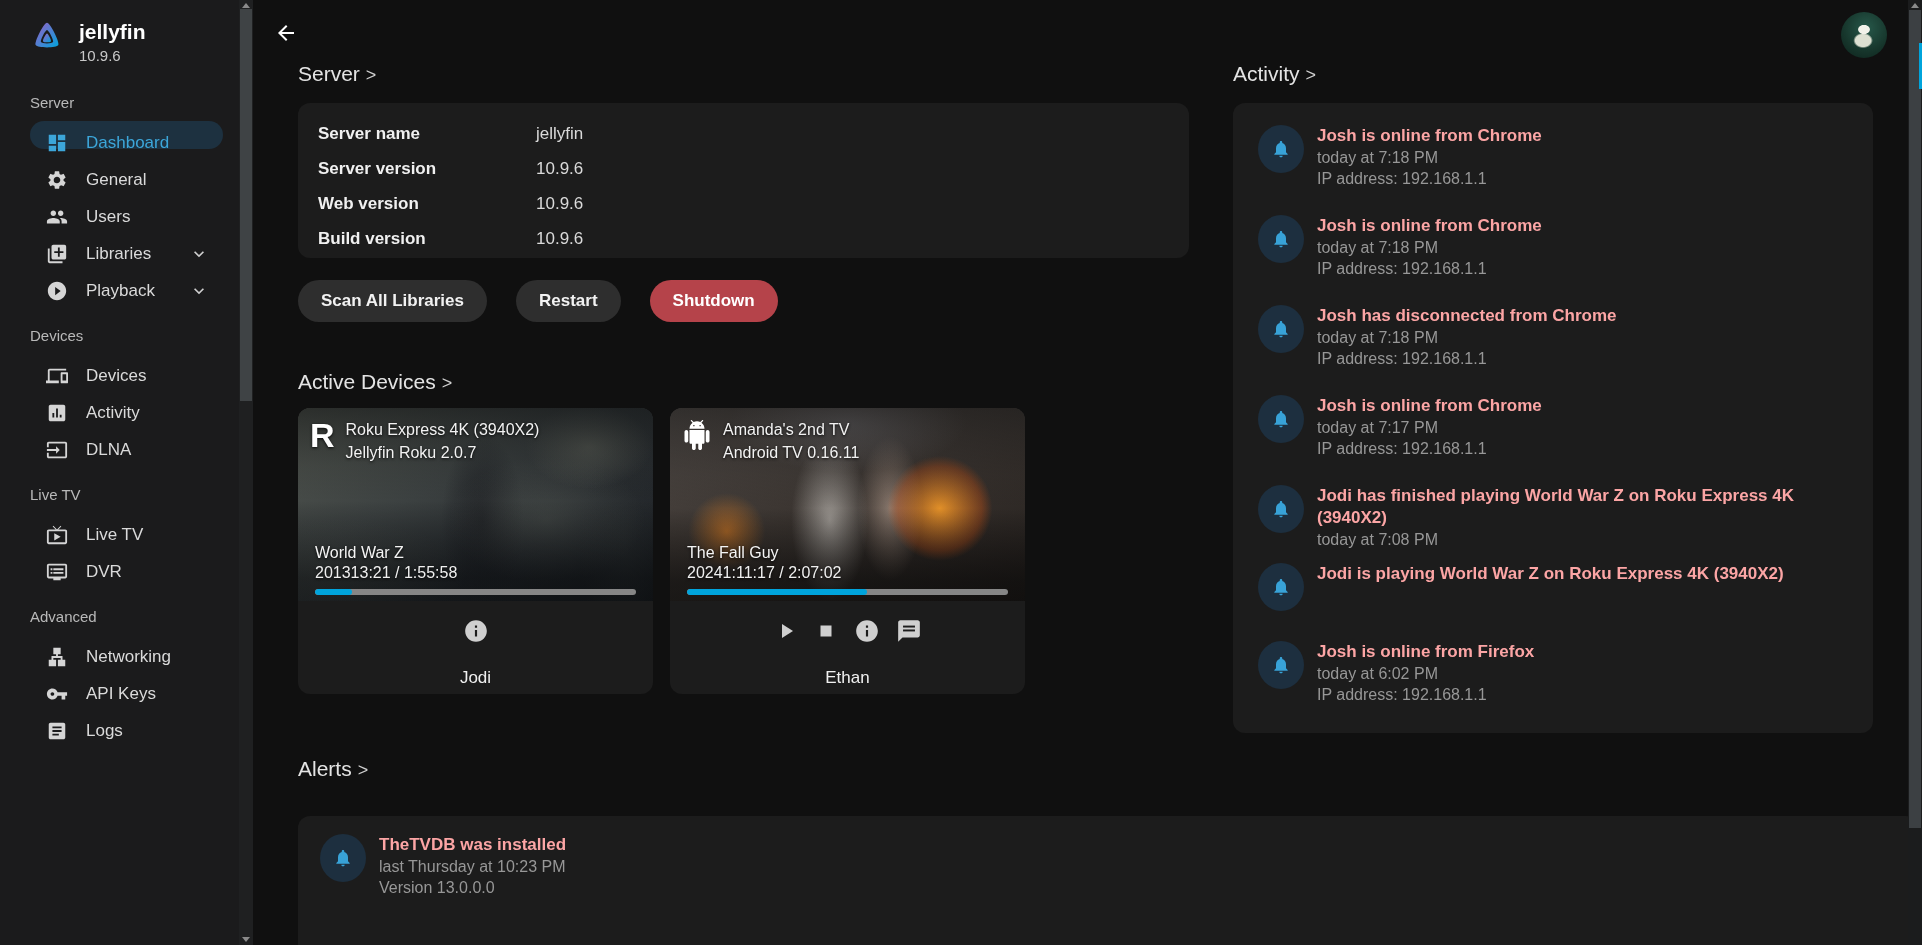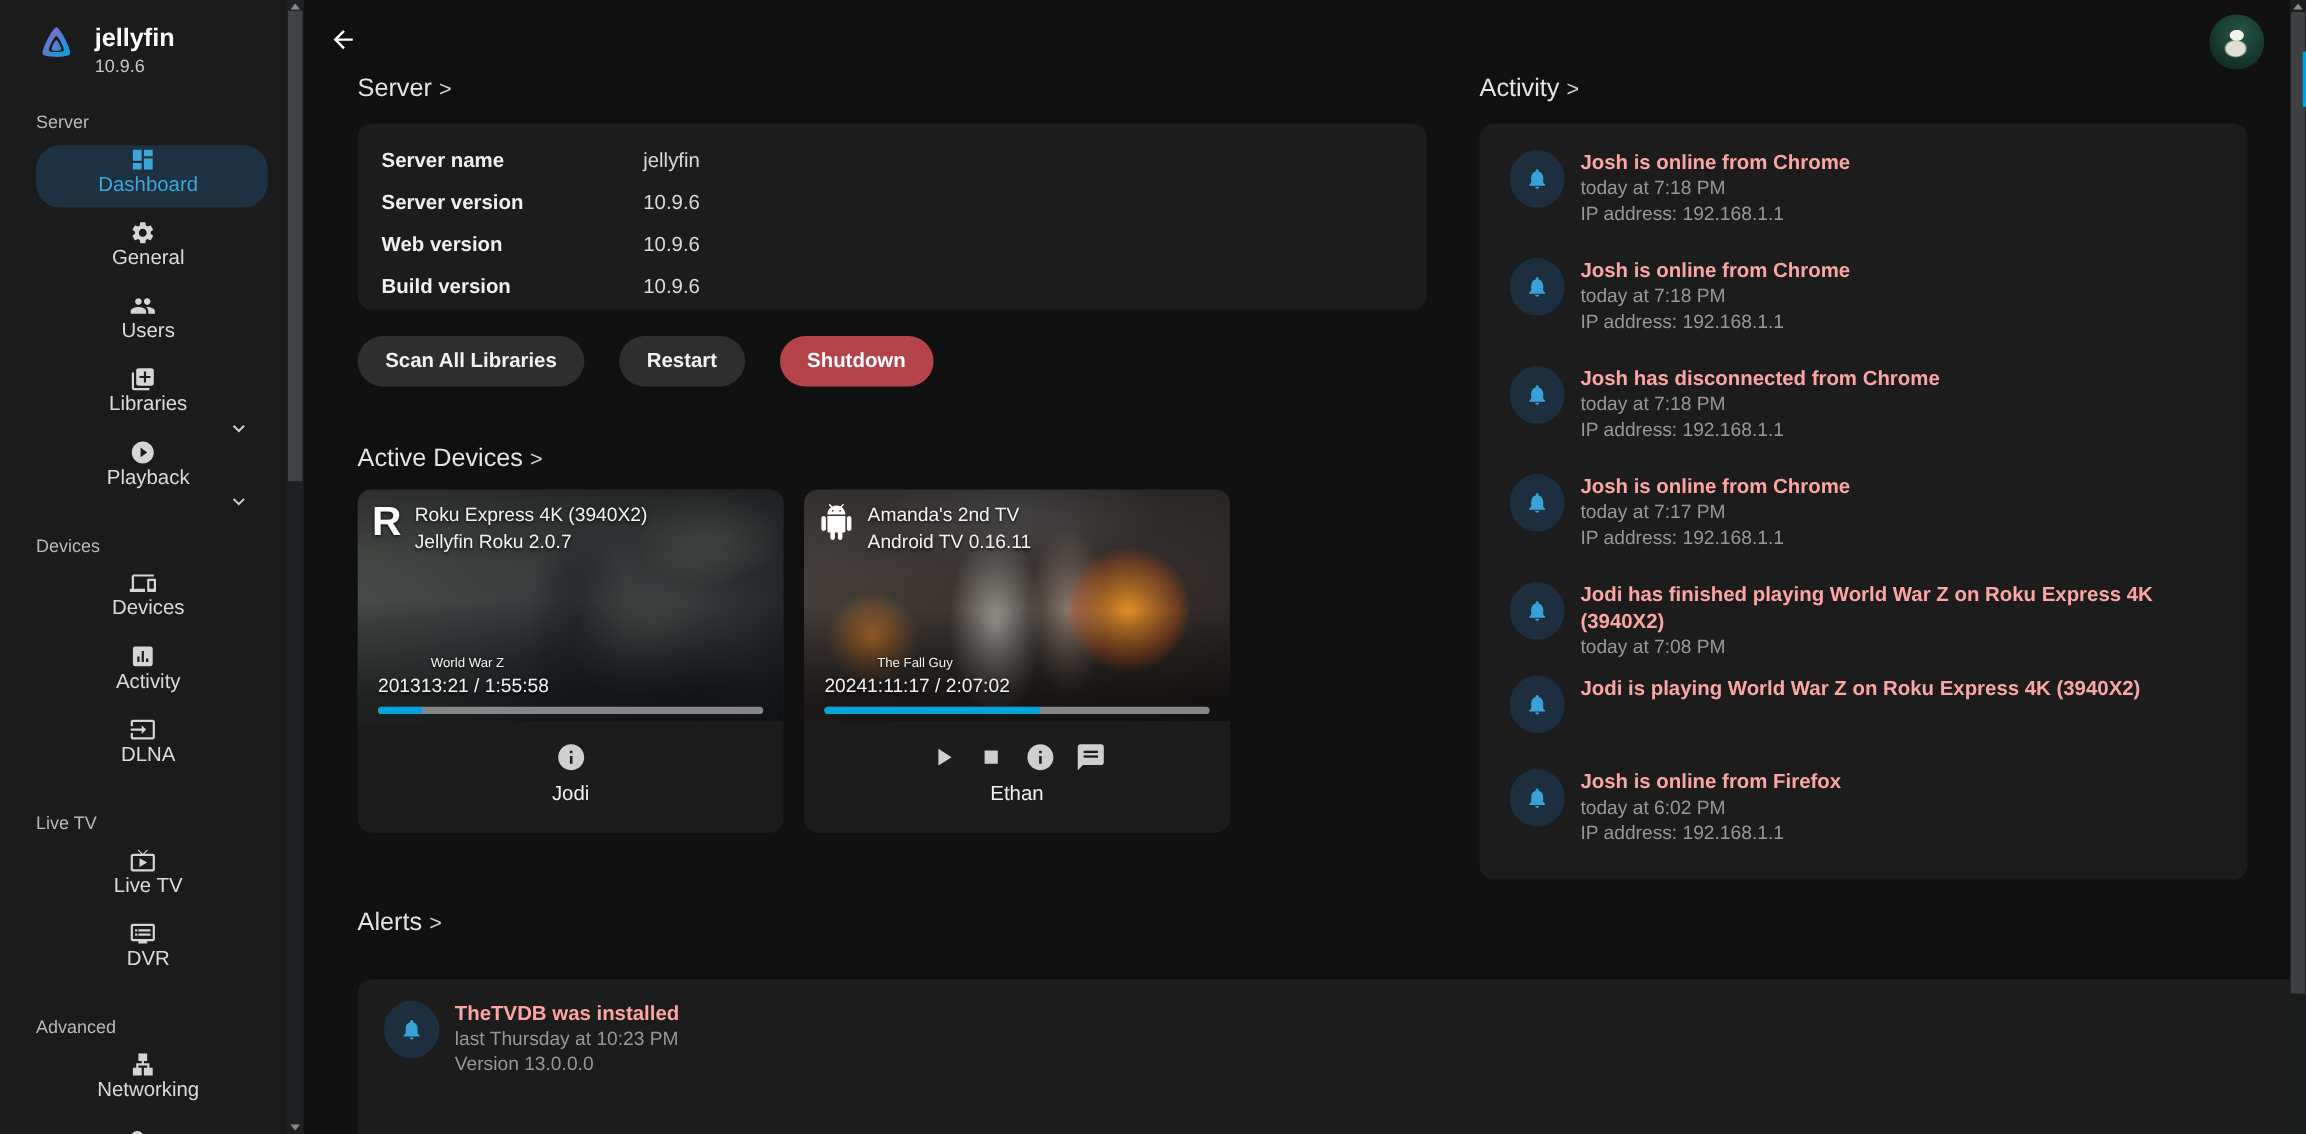--- a/index.html
+++ b/index.html
@@ -15,22 +15,22 @@
   html,body{width:1922px;height:945px;overflow:hidden;background:var(--bg);
     font-family:"Liberation Sans","DejaVu Sans",sans-serif;color:var(--txt);}
   svg{display:block;}
 
   
   .sidebar{position:absolute;left:0;top:0;width:253px;height:945px;background:var(--sidebar);}
   .side-head{display:flex;align-items:flex-start;gap:15px;padding:20px 0 0 30px;}
   .app-title{font-size:21px;font-weight:700;color:#fff;line-height:24px;}
   .app-version{font-size:15px;color:#c9c9c9;margin-top:3px;}
   .side-section-label{margin:30px 0 10px 30px;font-size:15px;color:#b9b9b9;}
-  .nav-item{display:flex;align-items:center;height:52px;margin:0 30px 9px 30px;
-    border-radius:20px;padding:1px 14px 0 8px;color:#dadada;font-size:17px;cursor:pointer;flex-direction:column;}
+  .nav-item{display:flex;align-items:center;height:28px;margin:0 30px 9px 30px;
+    border-radius:20px;padding:16px 14px 0 8px;color:#dadada;font-size:17px;cursor:pointer;}
   .nav-item .nicon{width:22px;height:22px;margin:0 18px 0 8px;flex:none;color:#d5d5d5;}
   .nav-item.active{background:#1d3140;color:#3ca6d9;}
   .nav-item.active .nicon{color:#3ca6d9;}
   .nav-item .expander{margin-left:auto;width:20px;height:20px;color:#cfcfcf;}
 
   
   .vscroll{position:absolute;top:0;bottom:0;width:14px;background:#1f2021;}
   .vscroll .sb-arrow{position:absolute;left:3px;width:0;height:0;border-left:4px solid transparent;border-right:4px solid transparent;}
   .vscroll .sb-up{top:3px;border-bottom:5px solid #8a8a8a;}
   .vscroll .sb-down{bottom:3px;border-top:5px solid #8a8a8a;}
@@ -80,29 +80,29 @@
       radial-gradient(circle 55px at 16% 64%,rgba(255,140,30,.55),transparent 70%),
       radial-gradient(ellipse 55px 115px at 45% 58%,rgba(216,212,206,.6),rgba(216,212,206,0) 70%),
       radial-gradient(ellipse 45px 100px at 62% 52%,rgba(235,205,185,.45),transparent 72%),
       radial-gradient(ellipse 170px 70px at 50% 8%,rgba(132,132,138,.5),transparent 70%),
       linear-gradient(165deg,#5a5450,#39332f 50%,#1b1715);}
   .dev-head{position:absolute;left:12px;top:9px;display:flex;align-items:flex-start;gap:11px;text-shadow:0 1px 3px rgba(0,0,0,.85);}
   .brand-r{font-size:34px;font-weight:700;color:#fff;line-height:36px;}
   .brand-android{width:30px;height:30px;color:#fff;margin-top:3px;}
   .dev-head .dn{font-size:16px;color:#f2f2f2;line-height:21px;margin-top:2px;}
   .dev-bottom{position:absolute;left:17px;right:17px;bottom:18px;text-shadow:0 1px 3px rgba(0,0,0,.85);}
-  .dev-bottom .mt{font-size:11px;color:#f4f4f4;line-height:20px;margin-left:44px;}
+  .dev-bottom .mt{font-size:16px;color:#f4f4f4;line-height:20px;}
   .dev-bottom .row2{display:flex;justify-content:flex-start;font-size:16px;color:#f0f0f0;line-height:20px;}
   .progress{position:absolute;left:17px;right:17px;bottom:6px;height:6px;border-radius:3px;background:#868686;overflow:hidden;}
   .progress-fill{height:100%;background:var(--accent);border-radius:3px;}
   .dev-foot{height:93px;display:flex;flex-direction:column;align-items:center;}
   .foot-icons{display:flex;gap:16px;margin-top:17px;height:26px;align-items:center;}
   .foot-icons .ficon{width:26px;height:26px;color:#cfcfcf;cursor:pointer;}
   .foot-icons .ficon.small{width:24px;height:24px;}
-  .dev-user{margin-top:8px;font-size:17px;color:#f0f0f0;}
+  .dev-user{margin-top:24px;font-size:17px;color:#f0f0f0;}
 
   
   .activity-card{position:absolute;left:980px;top:103px;width:640px;height:630px;background:var(--card);border-radius:12px;padding:22px 20px 0 25px;}
   .a-entry{display:flex;gap:13px;min-height:90px;}
   .a-entry.short{min-height:78px;}
   .a-avatar{flex:none;width:46px;height:48px;border-radius:50%;background:#1d2f3f;display:flex;align-items:center;justify-content:center;}
   .a-avatar .bell{width:20px;height:20px;color:#38a2d7;}
   .a-text .t{font-size:17px;font-weight:600;color:#fca5a5;line-height:22px;}
   .a-text .s{font-size:16px;color:var(--muted);line-height:21px;}
   .alerts-card{position:absolute;left:45px;top:816px;width:1620px;height:260px;background:var(--card);border-radius:12px 12px 0 0;padding:18px 20px 0 22px;}

